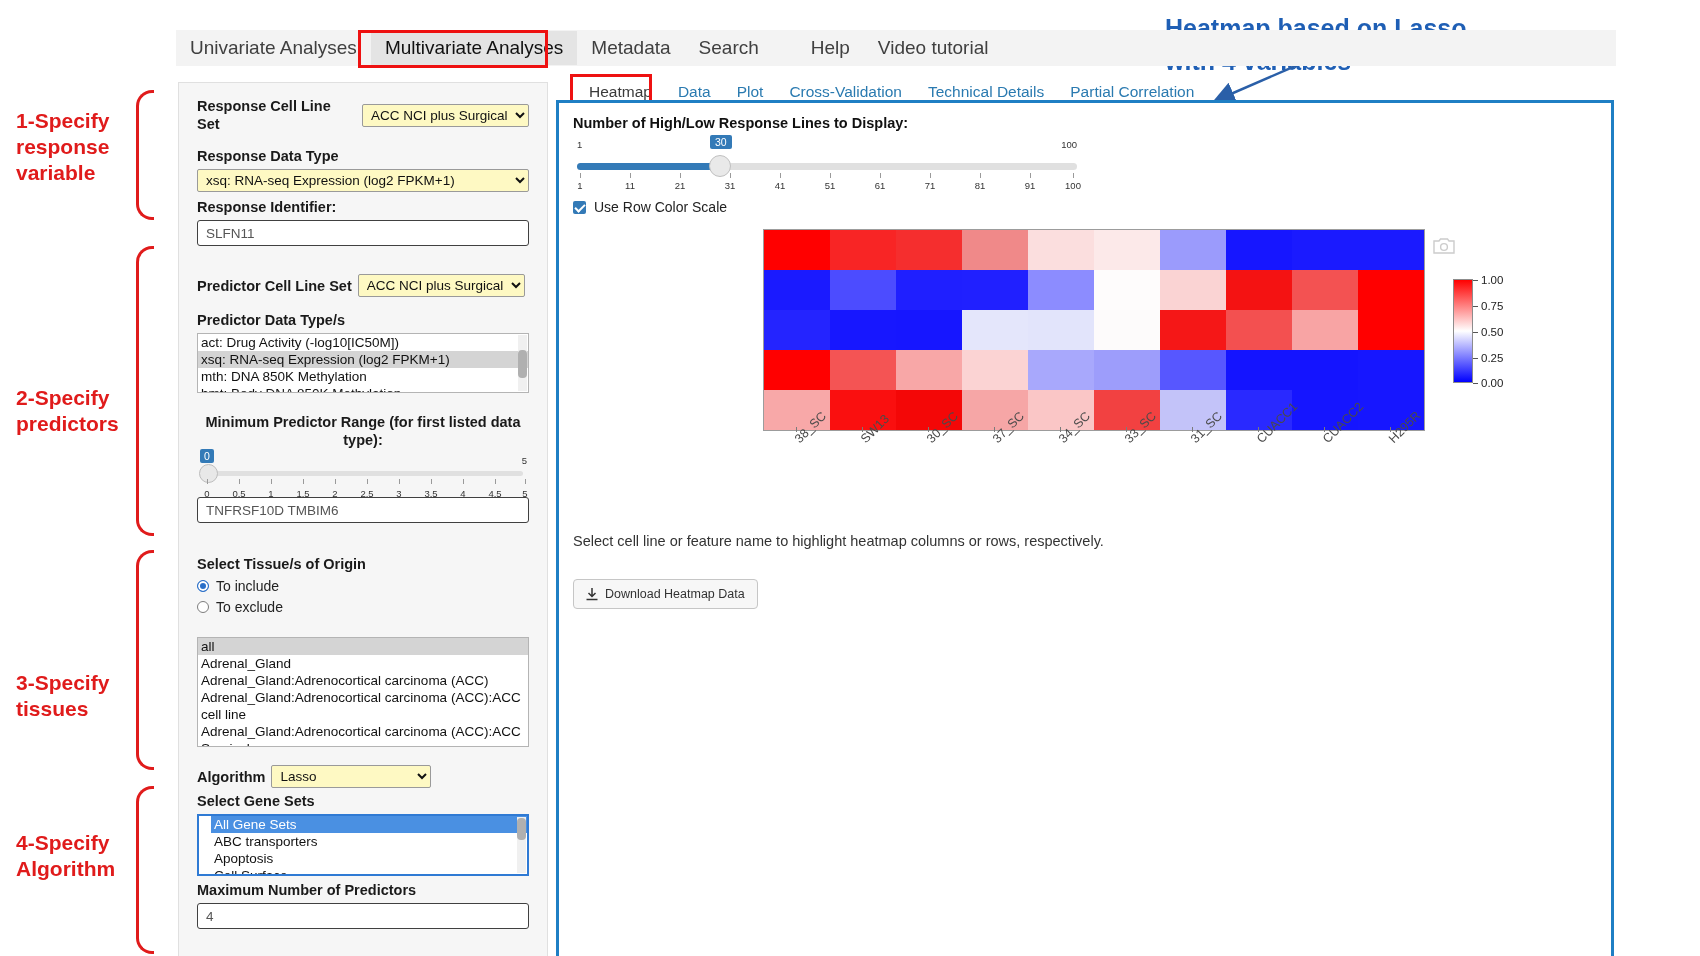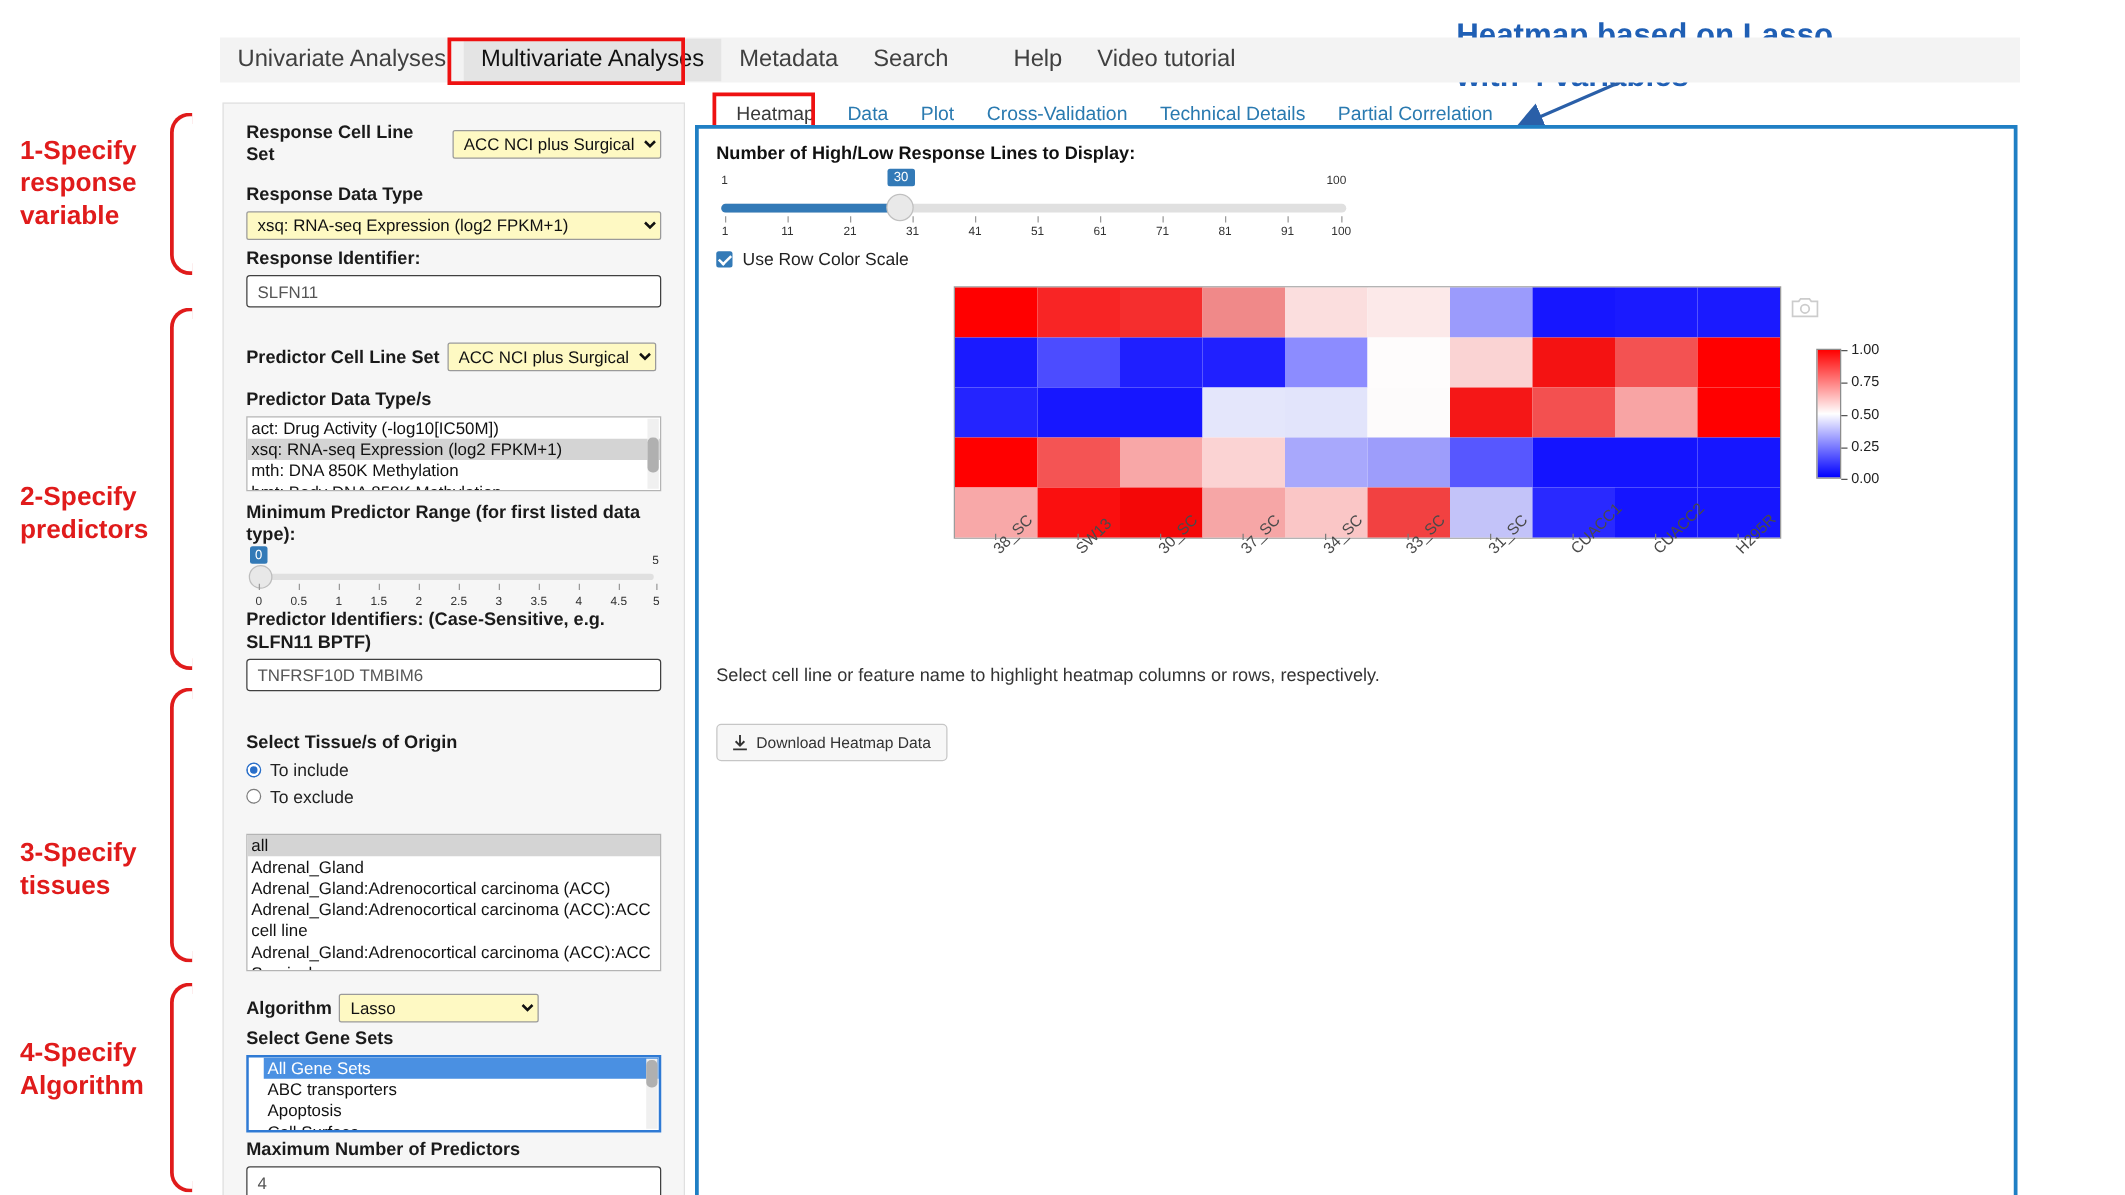--- a/index.html
+++ b/index.html
@@ -346,21 +346,21 @@
   <span class="lbl">Predictor Data Type/s</span>
   <div class="listbox scroll" style="height:60px;">
     <div class="sbar"></div>
     <div class="sthumb" style="top:16px; height:28px;"></div>
     <div class="opt">act: Drug Activity (-log10[IC50M])</div>
     <div class="opt sel-grey">xsq: RNA-seq Expression (log2 FPKM+1)</div>
     <div class="opt">mth: DNA 850K Methylation</div>
     <div class="opt">bmt: Body DNA 850K Methylation</div>
   </div>
 
-  <span class="lbl" style="margin-top:8px;">Minimum Predictor Range (for first listed data type):</span>
+  <span class="lbl" style="margin-top:20px;text-align:center;">Minimum Predictor Range (for first listed data type):</span>
 
   <div class="slider-wrap">
     <div class="slider-bubble" style="left:3px;">0</div>
     <div class="slider-track"></div>
     <div class="slider-handle" style="left:2px;"></div>
     <div class="slider-endlabel" style="right:2px;">5</div>
     <div class="slider-ticks">
       <div class="tmark" style="left:10px;"></div>
         <div class="tk" style="left:10px;">0</div>
       <div class="tmark" style="left:42px;"></div>
@@ -379,21 +379,20 @@
         <div class="tk" style="left:234px;">3.5</div>
       <div class="tmark" style="left:266px;"></div>
         <div class="tk" style="left:266px;">4</div>
       <div class="tmark" style="left:298px;"></div>
         <div class="tk" style="left:298px;">4.5</div>
       <div class="tmark" style="left:328px;"></div>
         <div class="tk" style="left:328px;">5</div>
     </div>
   </div>
 
-  <span class="lbl" style="margin-top:2px;">Predictor Identifiers: (Case-Sensitive, e.g. SLFN11 BPTF)</span>
   <input class="ui" value="TNFRSF10D TMBIM6" style="">
 
   <span class="lbl" style="margin-top:32px;">Select Tissue/s of Origin</span>
   <div class="radio-line">
     <span class="radio on"></span>
     <span>To include</span>
   </div>
   <div class="radio-line">
     <span class="radio"></span>
     <span>To exclude</span>

